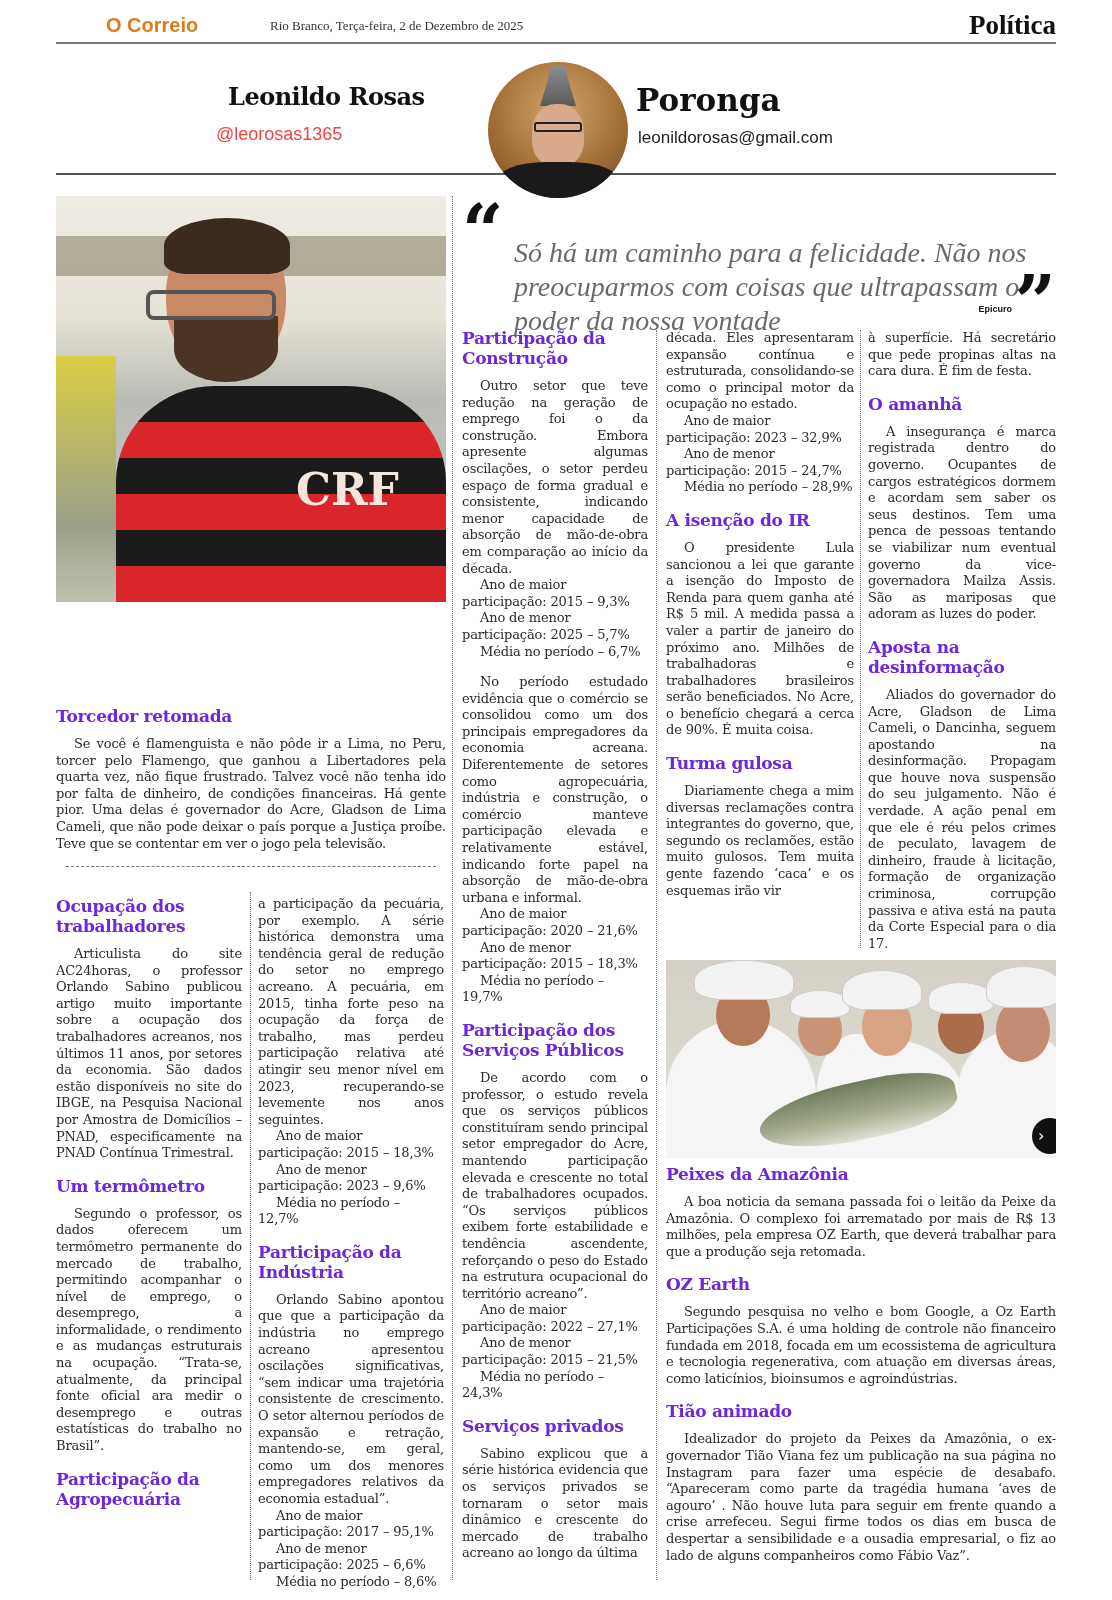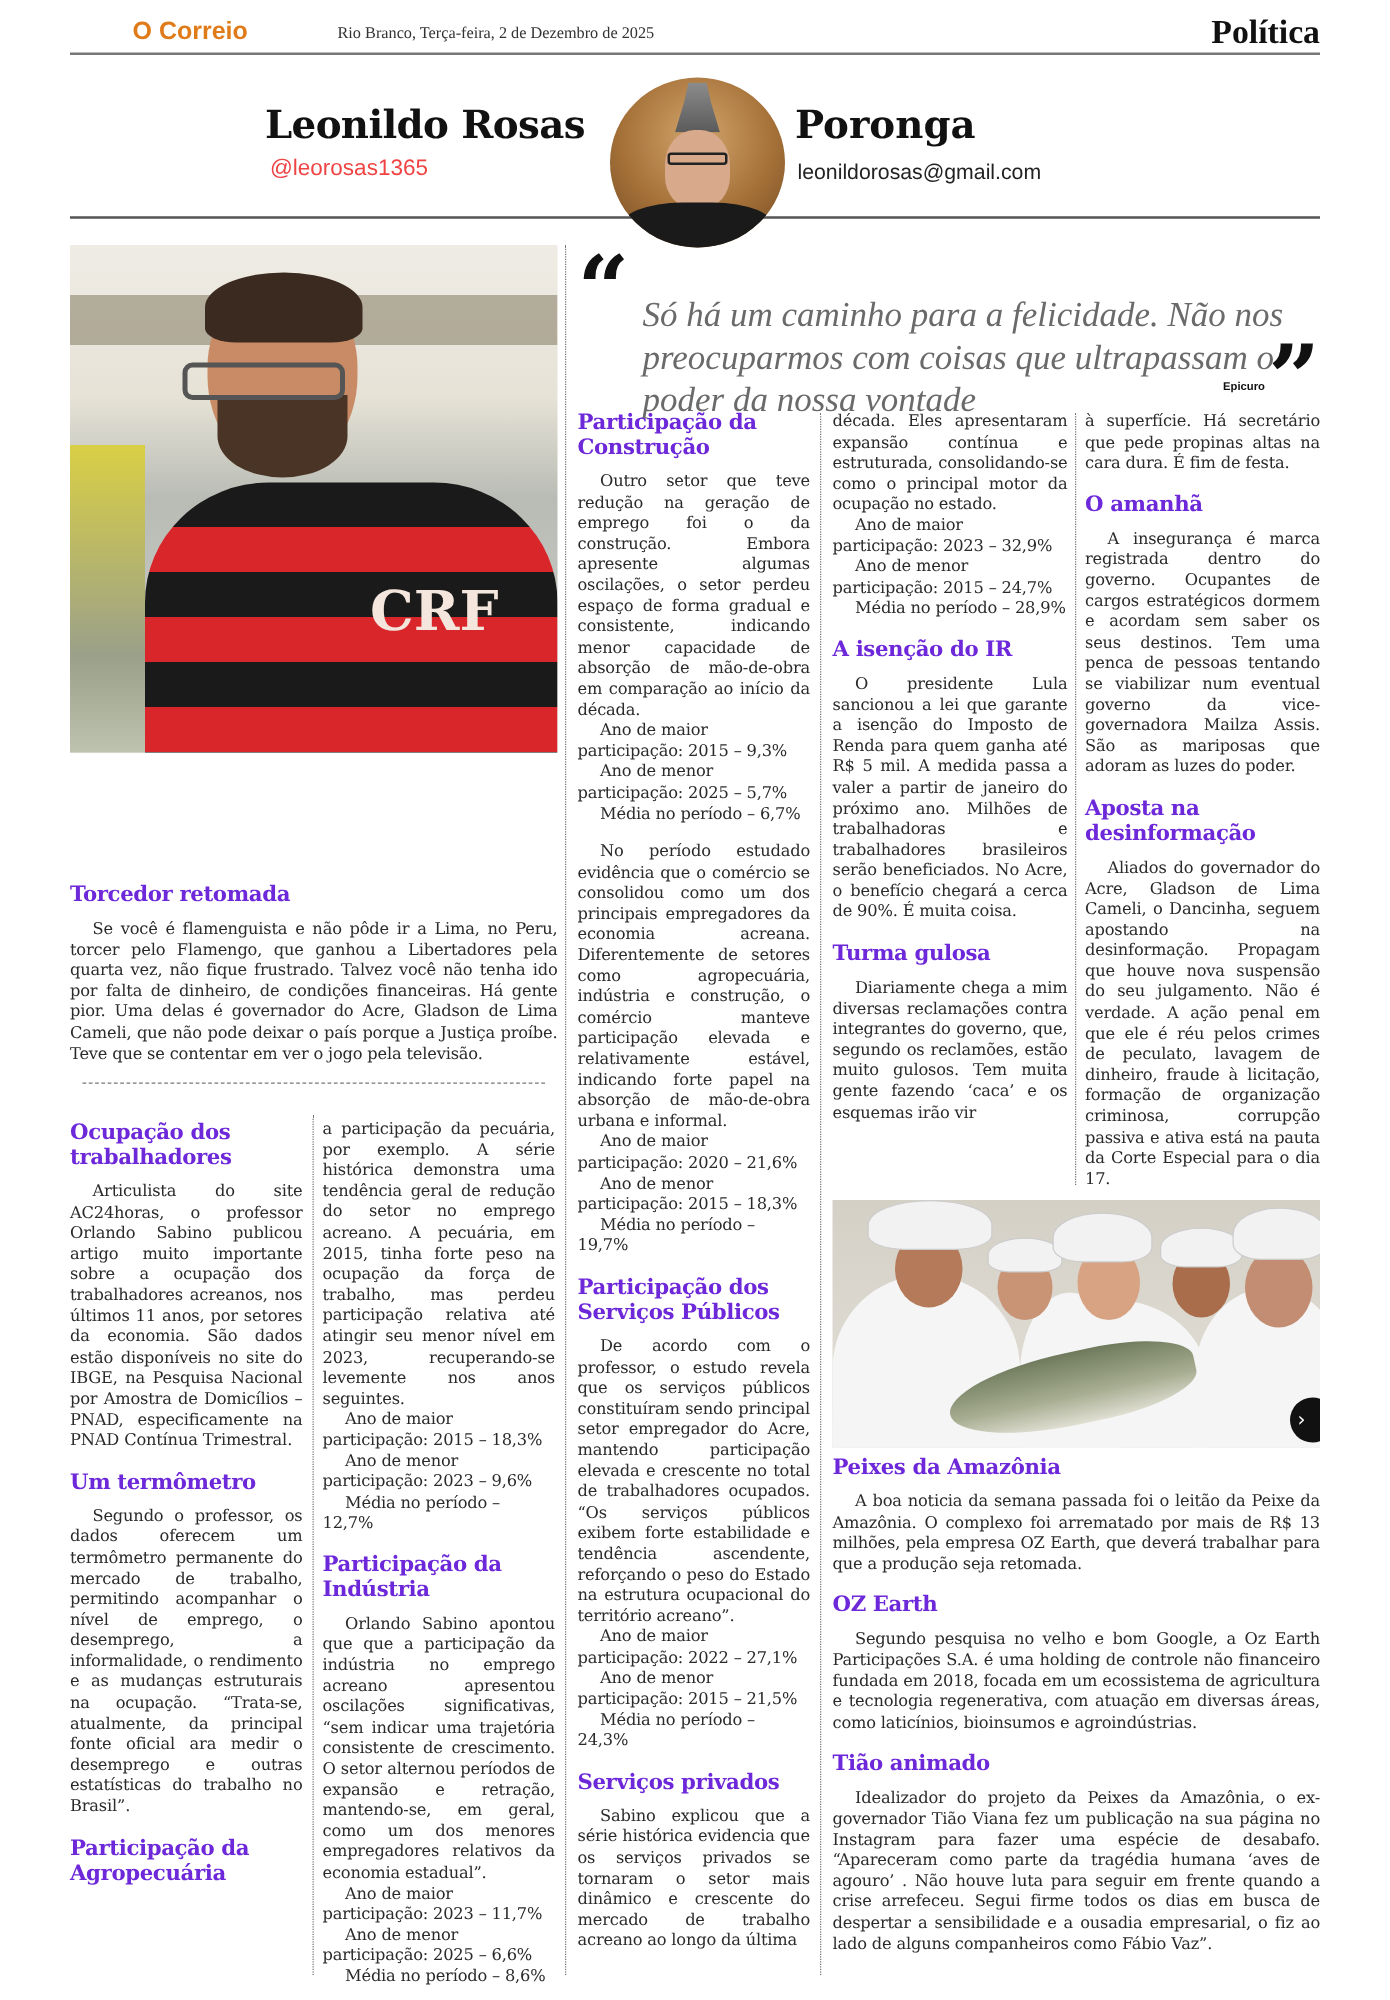--- a/index.html
+++ b/index.html
@@ -8,21 +8,21 @@
 
   
   .topbar { position: absolute; left: 56px; top: 10px; width: 1000px; height: 34px; border-bottom: 2px solid #777; }
   .brand { position: absolute; left: 50px; top: 4px; font-family: "Liberation Sans", sans-serif; font-weight: bold; font-size: 20px; color: #e07b1a; }
   .dateline { position: absolute; left: 214px; top: 8px; font-family: "Liberation Serif", serif; font-size: 13px; color: #333; }
   .section { position: absolute; right: 0; top: 0; font-family: "Liberation Serif", serif; font-weight: bold; font-size: 27px; color: #111; margin-left: 16px; }
 
   
   .colhead { position: absolute; left: 56px; top: 60px; width: 1000px; height: 118px; }
   .colhead-rule { position: absolute; left: 0; right: 0; top: 113px; border-top: 2px solid #555; }
-  .author-first { position: absolute; left: 156px; top: 22px; font-family: "DejaVu Serif", serif; font-weight: bold; font-size: 31px; color: #111; letter-spacing: -0.5px; }
+  .author-first { position: absolute; left: 172px; top: 22px; font-family: "DejaVu Serif", serif; font-weight: bold; font-size: 24px; color: #111; letter-spacing: -0.5px; }
   .author-last { position: absolute; left: 580px; top: 22px; font-family: "DejaVu Serif", serif; font-weight: bold; font-size: 31px; color: #111; }
   .handle { position: absolute; left: 160px; top: 64px; font-family: "Liberation Sans", sans-serif; font-size: 18px; color: #ef4444; }
   .email { position: absolute; left: 582px; top: 68px; font-family: "Liberation Sans", sans-serif; font-size: 17px; color: #222; }
   .avatar { position: absolute; left: 432px; top: 2px; width: 140px; height: 136px; border-radius: 50%; overflow: hidden;
             background: radial-gradient(circle at 50% 35%, #d2a56c 0%, #a47038 55%, #6d4721 100%); z-index: 2; }
   .avatar .face { position: absolute; left: 44px; top: 42px; width: 52px; height: 62px; border-radius: 45% 45% 40% 40%; background: #d8a98a; }
   .avatar .glasses { position: absolute; left: 46px; top: 60px; width: 48px; height: 10px; border: 2px solid #222; border-radius: 3px; }
   .avatar .crown { position: absolute; left: 52px; top: 4px; width: 36px; height: 40px; background: linear-gradient(#8c8c8c, #5a5a5a); clip-path: polygon(30% 0,70% 0,80% 40%,100% 100%,0 100%,20% 40%); }
   .avatar .shirt { position: absolute; left: 8px; top: 100px; width: 124px; height: 50px; background: #1a1a1a; border-radius: 40% 40% 0 0; }
 
@@ -129,21 +129,21 @@
 </div>
 
 <div class="blk" style="left:258px; top:896px; width:186px;">
   <p class="cont">a participação da pecuária, por exemplo. A série histórica demonstra uma tendência geral de redução do setor no emprego acreano. A pecuária, em 2015, tinha forte peso na ocupação da força de trabalho, mas perdeu participação relativa até atingir seu menor nível em 2023, recuperando-se levemente nos anos seguintes.</p>
   <p class="st">Ano de maior participação: 2015 – 18,3%</p>
   <p class="st">Ano de menor participação: 2023 – 9,6%</p>
   <p class="st">Média no período – 12,7%</p>
   <div class="gap"></div>
   <h2>Participação da Indústria</h2>
   <p>Orlando Sabino apontou que que a participação da indústria no emprego acreano apresentou oscilações significativas, “sem indicar uma trajetória consistente de crescimento. O setor alternou períodos de expansão e retração, mantendo-se, em geral, como um dos menores empregadores relativos da economia estadual”.</p>
-  <p class="st">Ano de maior participação: 2023 – 11,7%</p>
+  <p class="st">Ano de maior participação: 2017 – 95,1%</p>
   <p class="st">Ano de menor participação: 2025 – 6,6%</p>
   <p class="st">Média no período – 8,6%</p>
 </div>
 
 <div class="blk" style="left:462px; top:328px; width:186px;">
   <h2>Participação da Construção</h2>
   <p>Outro setor que teve redução na geração de emprego foi o da construção. Embora apresente algumas oscilações, o setor perdeu espaço de forma gradual e consistente, indicando menor capacidade de absorção de mão-de-obra em comparação ao início da década.</p>
   <p class="st">Ano de maior participação: 2015 – 9,3%</p>
   <p class="st">Ano de menor participação: 2025 – 5,7%</p>
   <p class="st">Média no período – 6,7%</p>

